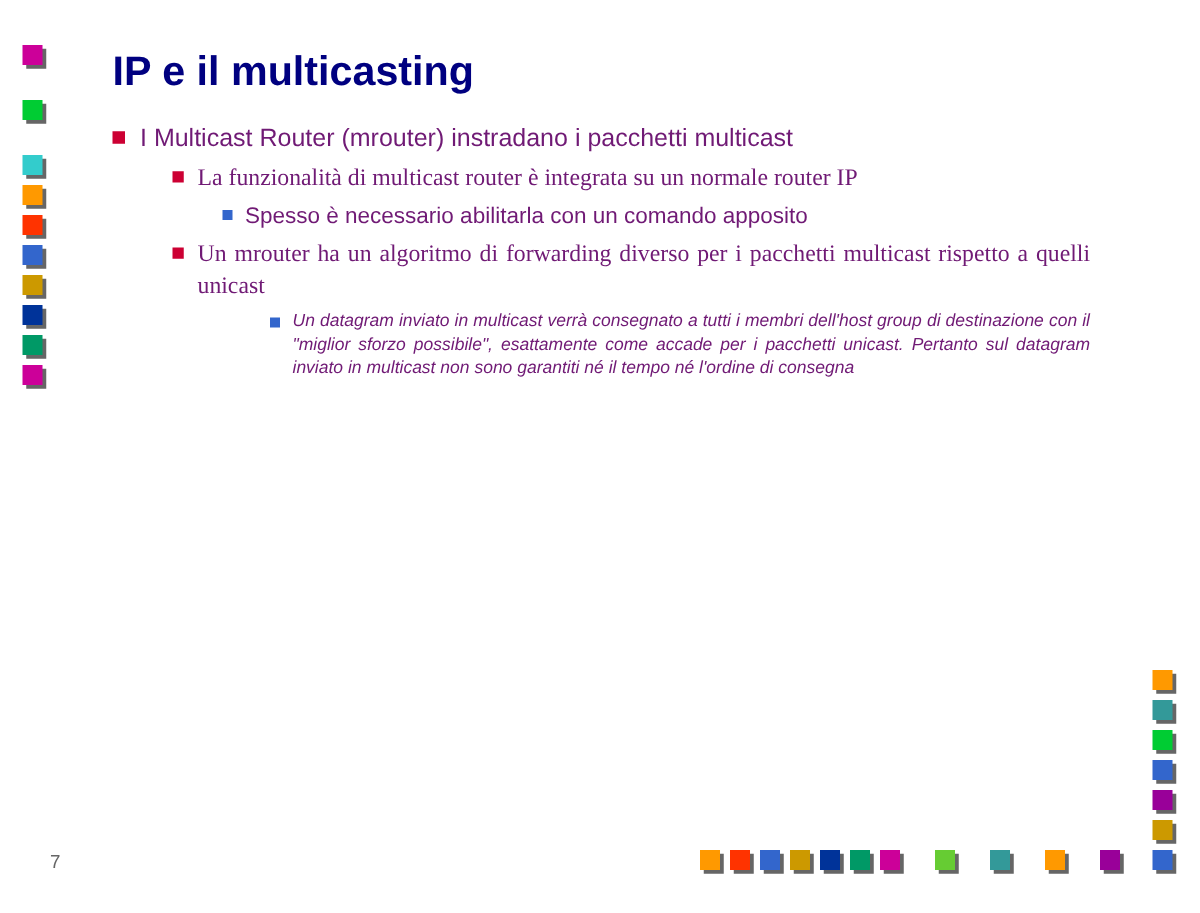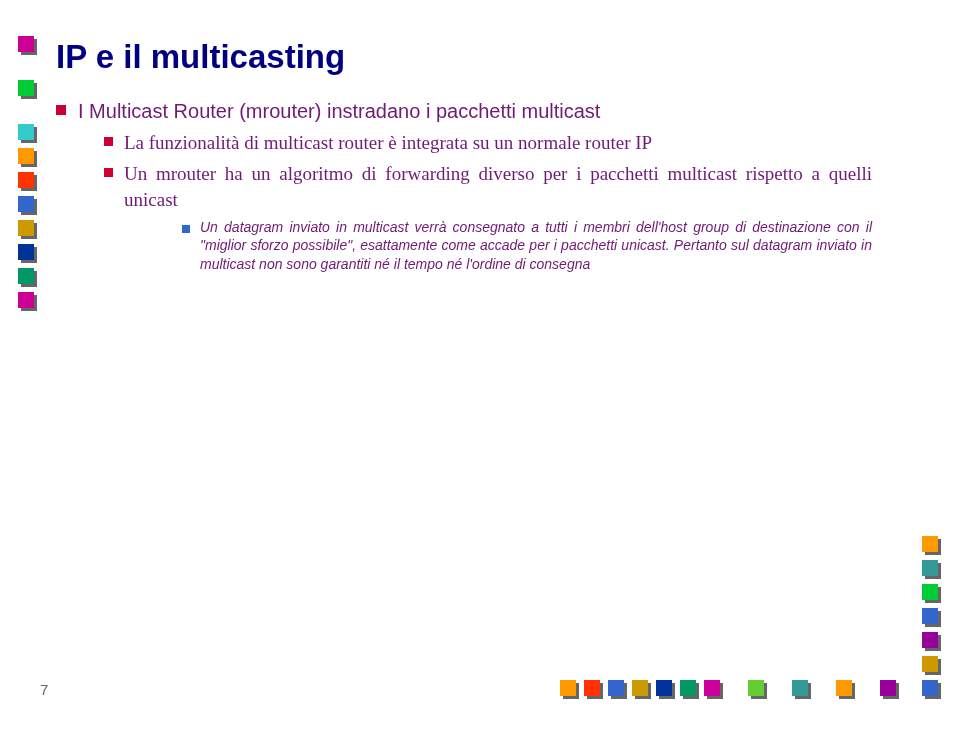--- a/index.html
+++ b/index.html
@@ -8,21 +8,21 @@
     height: 730px;
     background: #ffffff;
     font-family: Verdana, Geneva, sans-serif;
     position: relative;
     overflow: hidden;
   }
   .slide {
     width: 100%;
     height: 100%;
     position: relative;
-    padding: 38px 88px 0 56px;
+    padding: 38px 88px 0 90px;
   }
   .title {
     font-size: 33px;
     font-weight: bold;
     color: #000080;
     margin-bottom: 22px;
   }
   .content { font-size: 19px; color: #701a75; line-height: 1.32; }
 
   .bullet-l1 { display: flex; margin: 10px 0 6px 0; }
@@ -86,20 +86,24 @@
     <div class="bullet-l1">
       <div class="sq"></div>
       <div class="txt">I Multicast Router (mrouter) instradano i pacchetti multicast</div>
     </div>
 
     <div class="bullet-l2">
       <div class="sq"></div>
       <div class="txt">La funzionalità di multicast router è integrata su un normale router IP</div>
     </div>
 
+    <div class="bullet-l3">
+      <div class="sq"></div>
+      <div class="txt">Spesso è necessario abilitarla con un comando apposito</div>
+    </div>
 
     <div class="bullet-l2">
       <div class="sq"></div>
       <div class="txt">Un mrouter ha un algoritmo di forwarding diverso per i pacchetti multicast rispetto a quelli unicast</div>
     </div>
 
     <div class="bullet-l4">
       <div class="sq"></div>
       <div class="txt italic">
         <span>Un datagram inviato in multicast verrà consegnato a tutti i membri dell'host group di destinazione con il "miglior sforzo possibile", esattamente come accade per i pacchetti unicast.</span>

